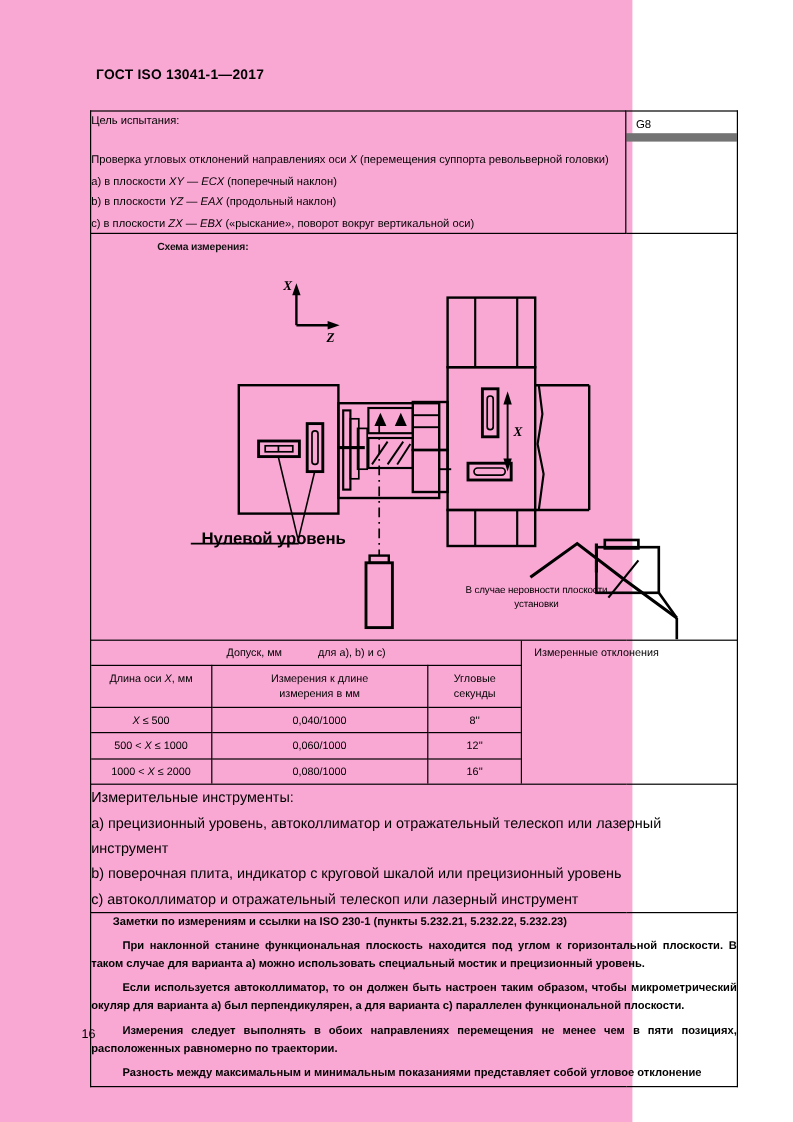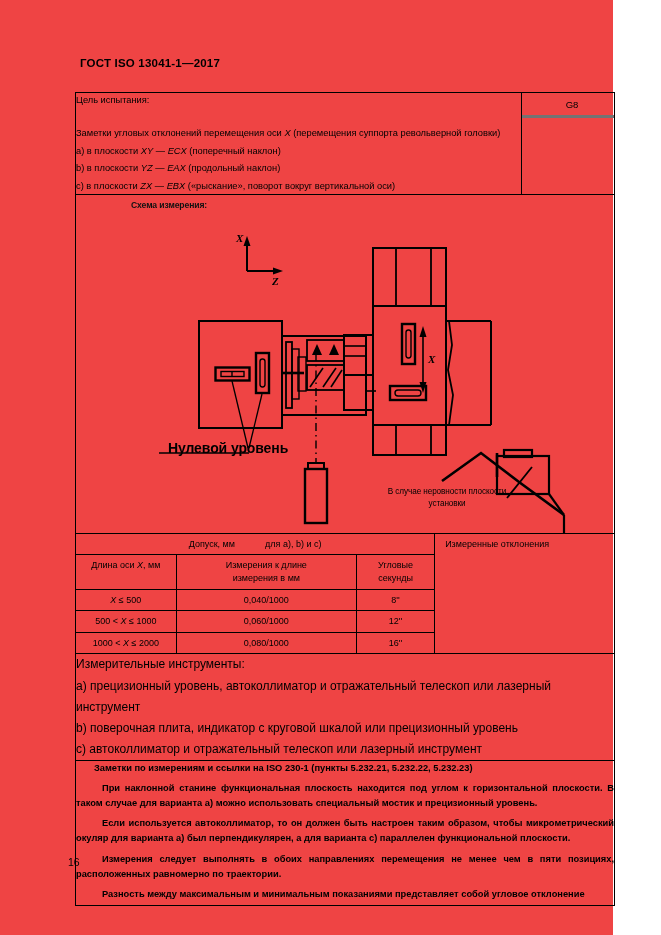--- a/index.html
+++ b/index.html
@@ -11,23 +11,23 @@
     width: 661px;
     height: 935px;
     position: relative;
     font-family: "Liberation Sans", sans-serif;
     color: #000000;
     overflow: hidden;
   }
   .page {
     position: absolute;
     left: 0; top: 0;
-    width: 613px;
+    width: 527px;
     height: 935px;
-    background: #ef4444;
+    background: #f9a8d4;
   }
   .doc-header {
     position: absolute;
     left: 80px;
     top: 57px;
     font-size: 11.5px;
     font-weight: bold;
     letter-spacing: 0.2px;
     white-space: nowrap;
   }
@@ -62,25 +62,24 @@
   .purpose-cell .just { text-align: justify; }
   .purpose-cell .item { margin-top: 2.5px; }
   .it { font-style: italic; }
 
   .code-cell {
     width: 93px;
     padding: 0;
   }
   .code-inner {
     height: 25px;
-    border-bottom: 3px solid #737373;
+    border-bottom: 7px solid #737373;
     padding: 6px 0 0 8px;
     font-size: 9.5px;
     box-sizing: border-box;
-    text-align: center;
   }
 
   
   .diagram-cell {
     height: 338px;
     position: relative;
   }
   .diagram-wrap {
     position: relative;
     width: 100%;
@@ -178,21 +177,21 @@
   <table class="tbl">
     <colgroup>
         <col style="width:446px">
         <col style="width:93px">
       </colgroup>
     <tbody>
 
       <tr>
         <td class="purpose-cell">
           <div class="label-line">Цель испытания:</div>
-          <div class="just"><span>Заметки угловых отклонений перемещения оси </span><span class="it">X</span><span> (перемещения суппорта револьверной головки)</span></div>
+          <div class="just"><span>Проверка угловых отклонений направлениях оси </span><span class="it">X</span><span> (перемещения суппорта револьверной головки)</span></div>
           <div class="item"><span>a) в плоскости </span><span class="it">XY</span><span> — </span><span class="it">ECX</span><span> (поперечный наклон)</span></div>
           <div class="item"><span>b) в плоскости </span><span class="it">YZ</span><span> — </span><span class="it">EAX</span><span> (продольный наклон)</span></div>
           <div class="item"><span>c) в плоскости </span><span class="it">ZX</span><span> — </span><span class="it">EBX</span><span> («рыскание», поворот вокруг вертикальной оси)</span></div>
         </td>
         <td class="code-cell">
           <div class="code-inner">G8</div>
         </td>
       </tr>
 
       <tr>

